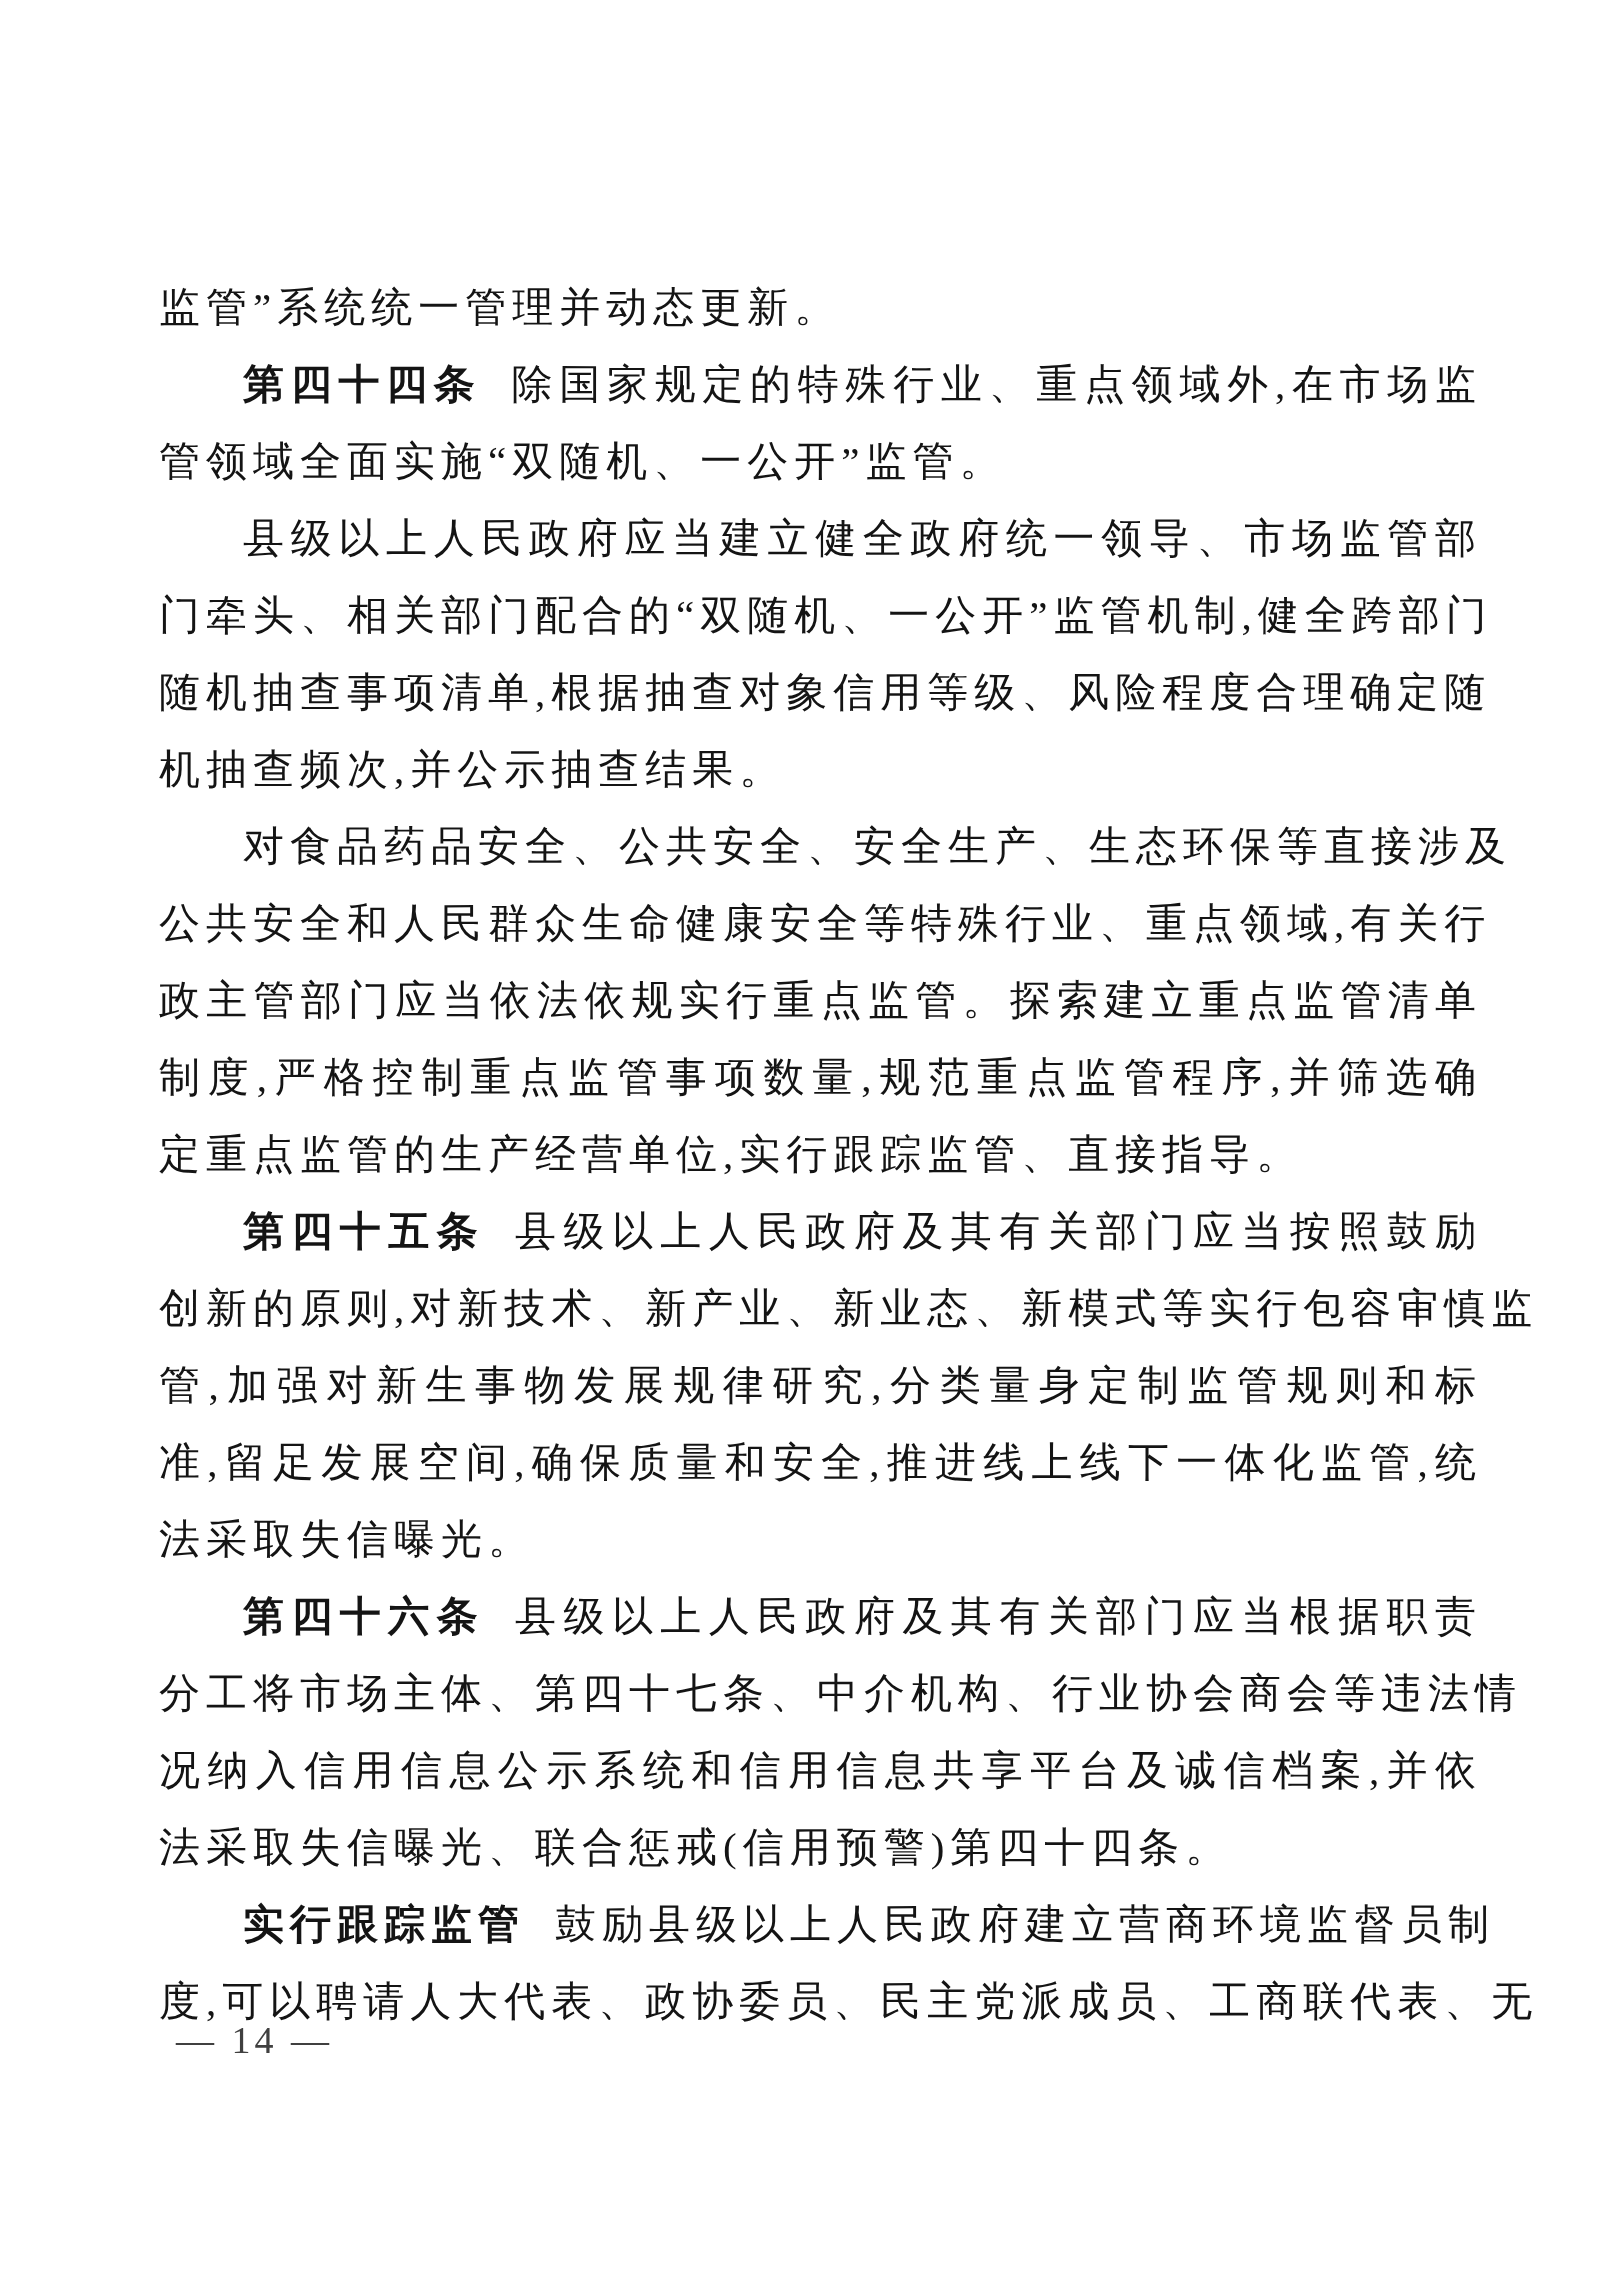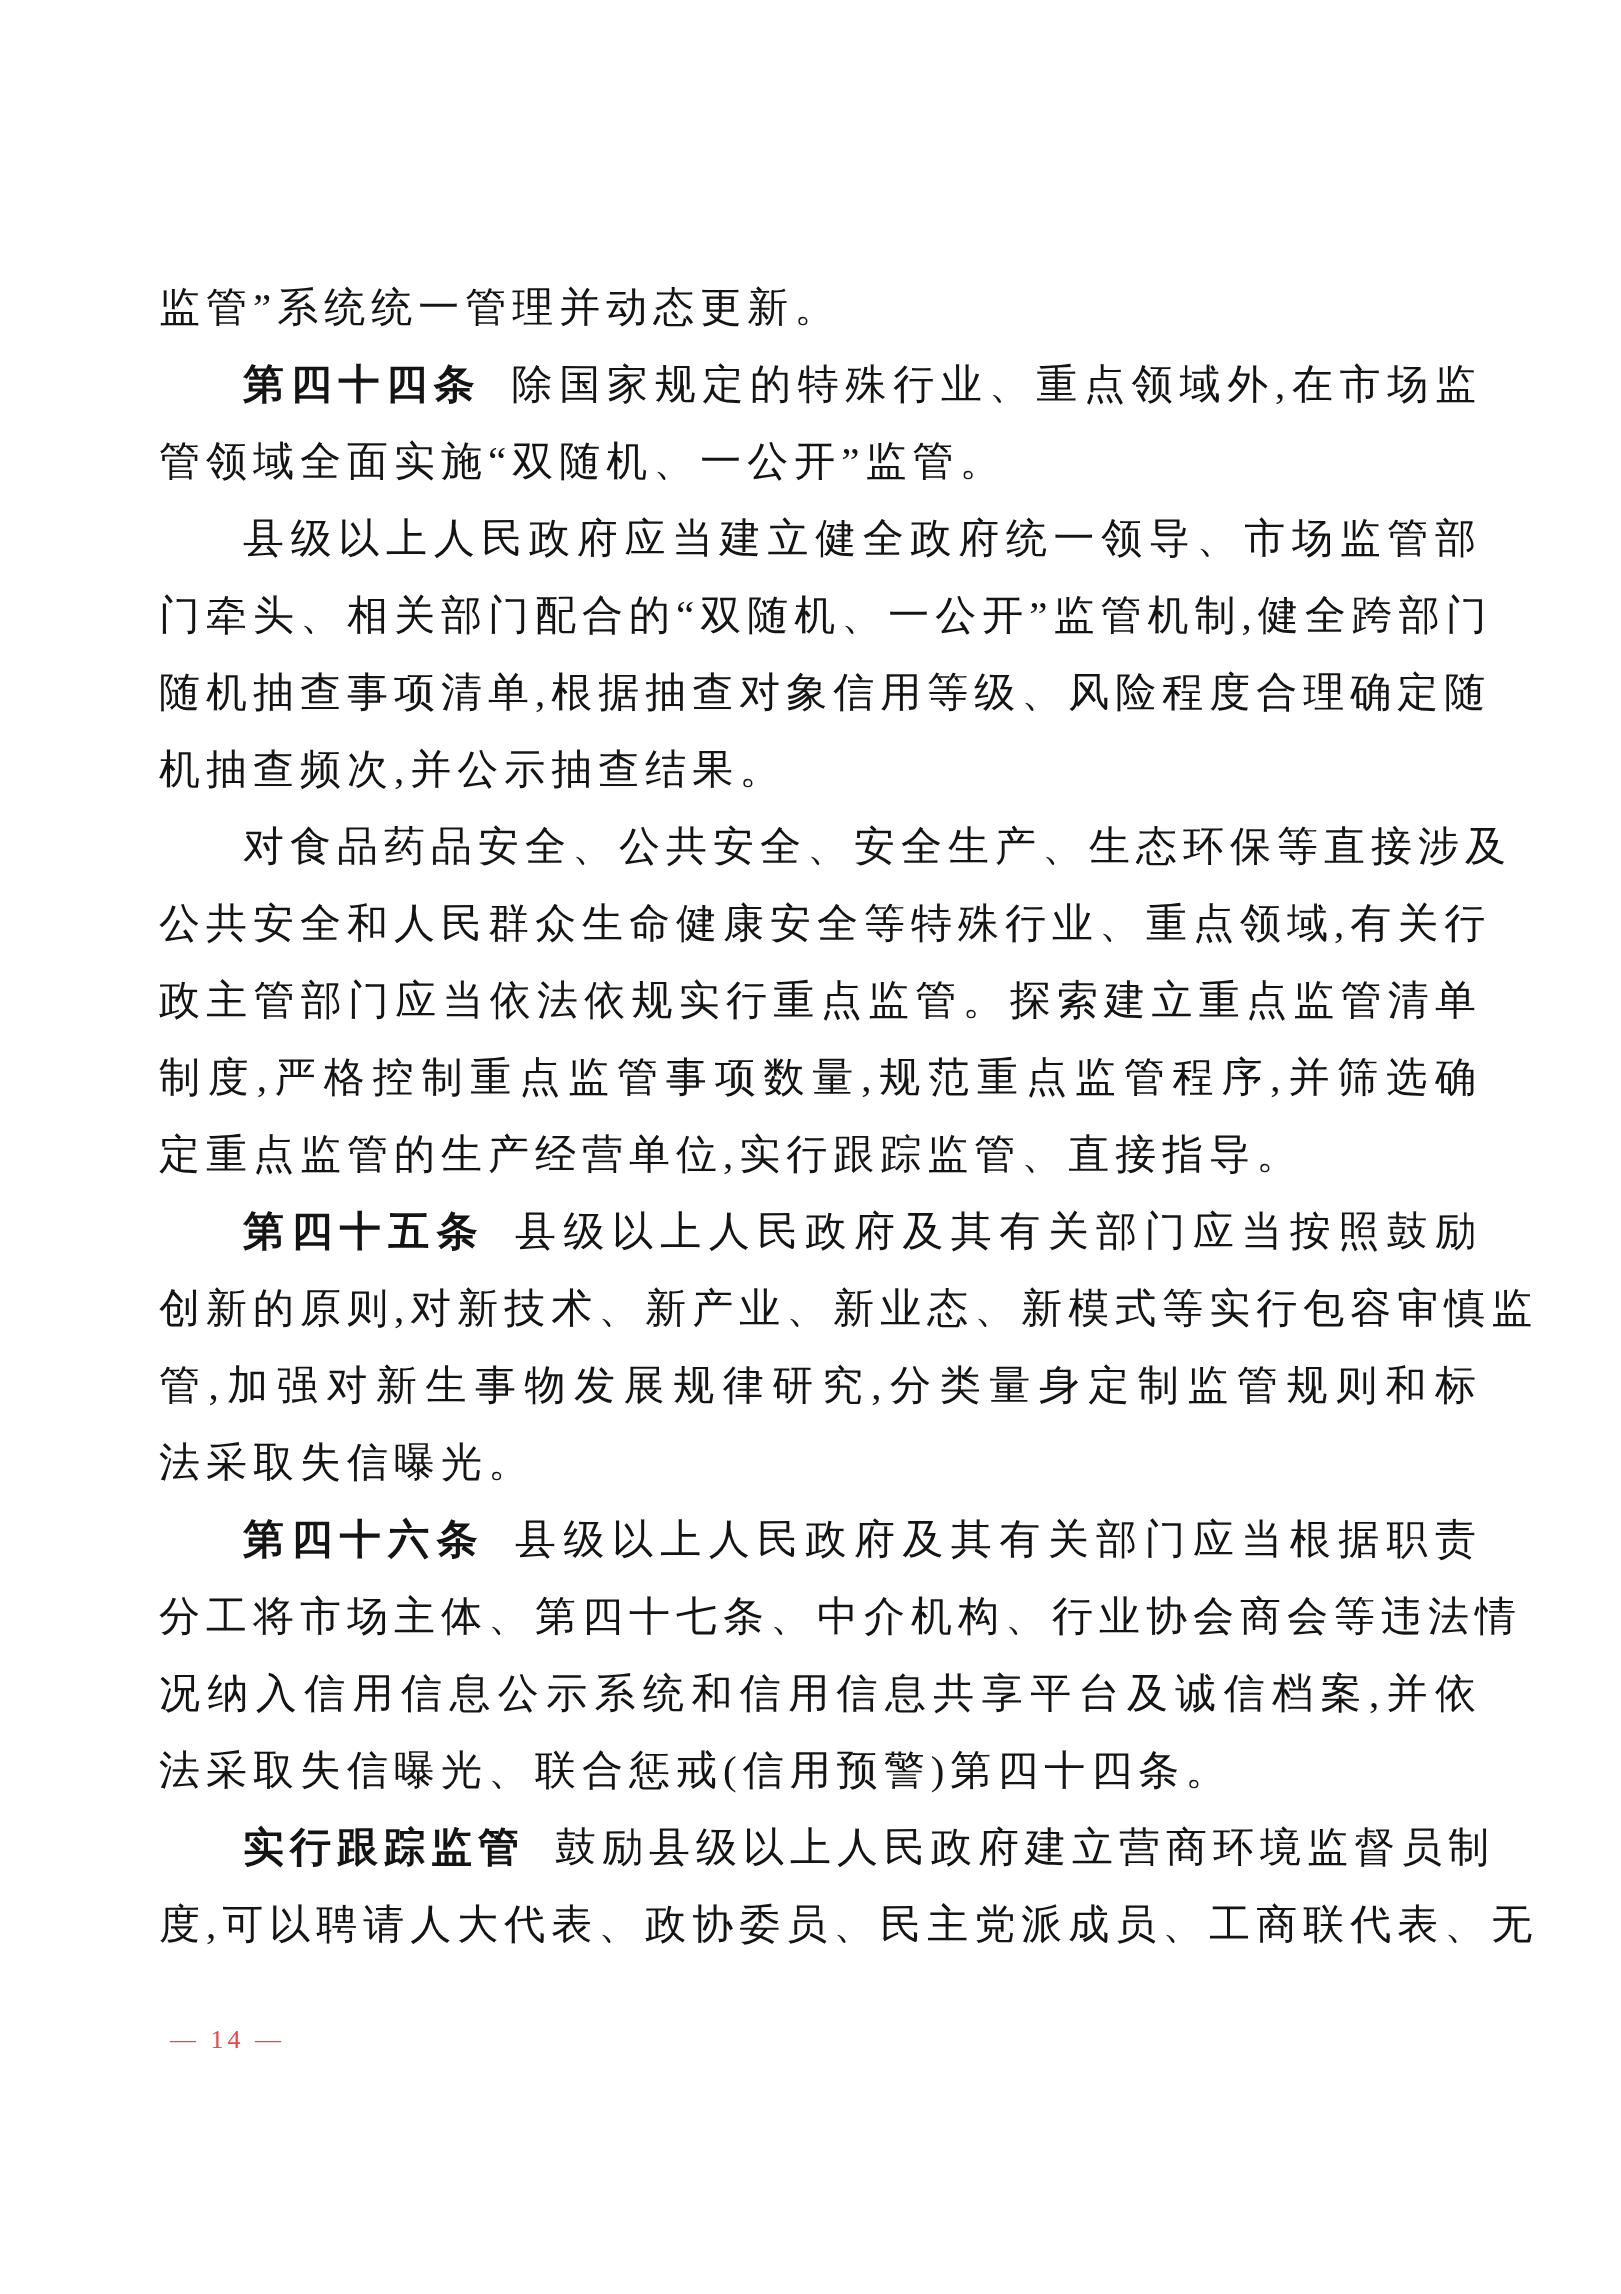--- a/index.html
+++ b/index.html
@@ -36,26 +36,26 @@
   }
   .line.ind { text-indent: 84px; }
   .art {
     font-family: "Liberation Sans", "DejaVu Sans", sans-serif;
     font-weight: 700;
     letter-spacing: 6px;
     margin-right: 30px;
   }
   .footer {
     position: absolute;
-    left: 170px;
+    left: 176px;
     top: 2018px;
-    font-size: 26px;
+    font-size: 38px;
     line-height: 44px;
     letter-spacing: 4px;
-    color: #ef4444;
+    color: #404040;
   }
 </style>
 </head>
 <body>
 
 <div class="sheet">
   <div class="textblock">
     <p class="line short"><span>监管”系统统一管理并动态更新。</span></p>
     <p class="line ind"><span class="art">第四十四条</span><span>除国家规定的特殊行业、重点领域外,在市场监</span></p>
     <p class="line short"><span>管领域全面实施“双随机、一公开”监管。</span></p>
@@ -64,20 +64,21 @@
     <p class="line"><span>随机抽查事项清单,根据抽查对象信用等级、风险程度合理确定随</span></p>
     <p class="line short"><span>机抽查频次,并公示抽查结果。</span></p>
     <p class="line ind"><span>对食品药品安全、公共安全、安全生产、生态环保等直接涉及</span></p>
     <p class="line"><span>公共安全和人民群众生命健康安全等特殊行业、重点领域,有关行</span></p>
     <p class="line"><span>政主管部门应当依法依规实行重点监管。探索建立重点监管清单</span></p>
     <p class="line"><span>制度,严格控制重点监管事项数量,规范重点监管程序,并筛选确</span></p>
     <p class="line short"><span>定重点监管的生产经营单位,实行跟踪监管、直接指导。</span></p>
     <p class="line ind"><span class="art">第四十五条</span><span>县级以上人民政府及其有关部门应当按照鼓励</span></p>
     <p class="line"><span>创新的原则,对新技术、新产业、新业态、新模式等实行包容审慎监</span></p>
     <p class="line"><span>管,加强对新生事物发展规律研究,分类量身定制监管规则和标</span></p>
+    <p class="line"><span>准,留足发展空间,确保质量和安全,推进线上线下一体化监管,统</span></p>
     <p class="line short"><span>法采取失信曝光。</span></p>
     <p class="line ind"><span class="art">第四十六条</span><span>县级以上人民政府及其有关部门应当根据职责</span></p>
     <p class="line"><span>分工将市场主体、第四十七条、中介机构、行业协会商会等违法情</span></p>
     <p class="line"><span>况纳入信用信息公示系统和信用信息共享平台及诚信档案,并依</span></p>
     <p class="line short"><span>法采取失信曝光、联合惩戒(信用预警)第四十四条。</span></p>
     <p class="line ind"><span class="art">实行跟踪监管</span><span>鼓励县级以上人民政府建立营商环境监督员制</span></p>
     <p class="line"><span>度,可以聘请人大代表、政协委员、民主党派成员、工商联代表、无</span></p>
   </div>
   <div class="footer">— 14 —</div>
 </div>

